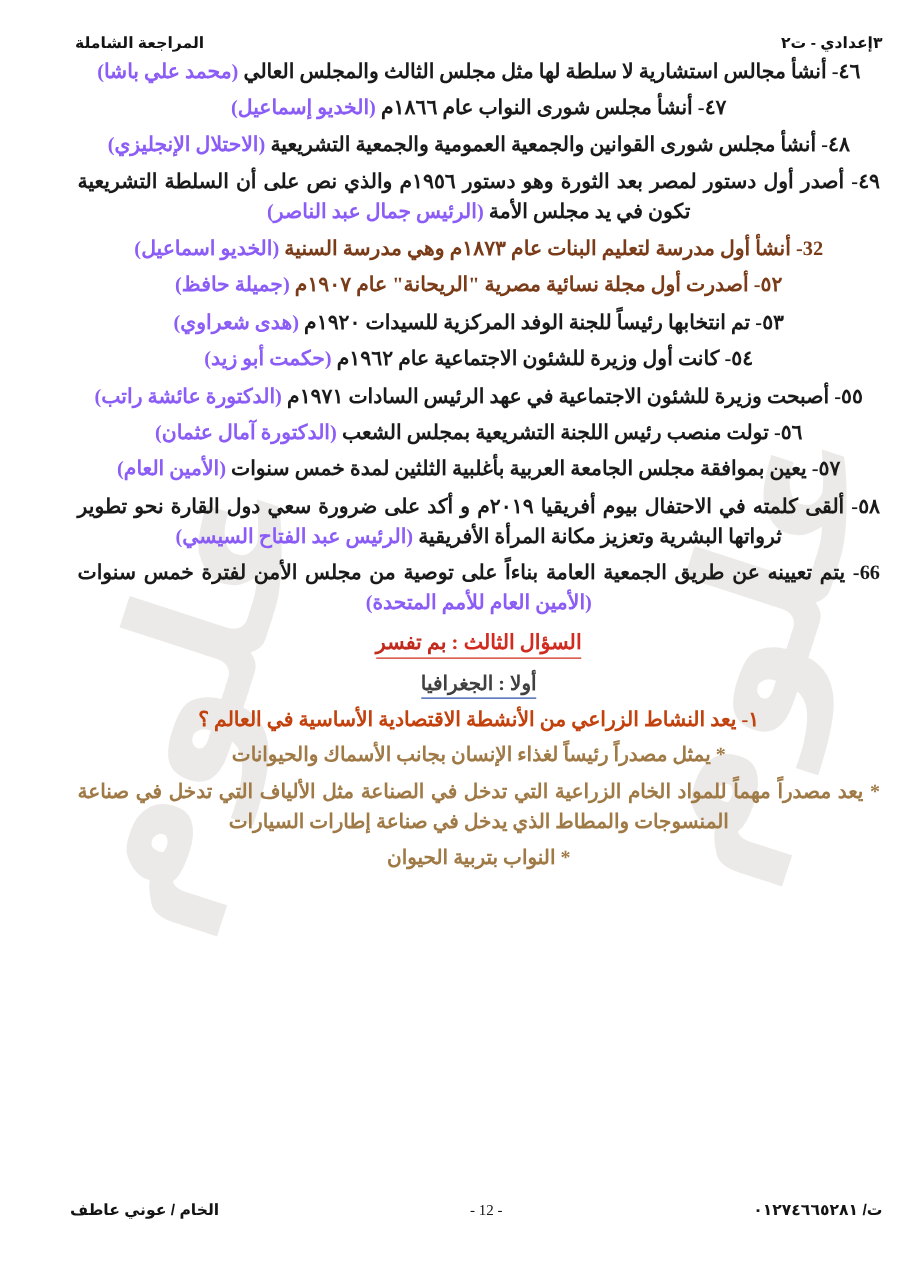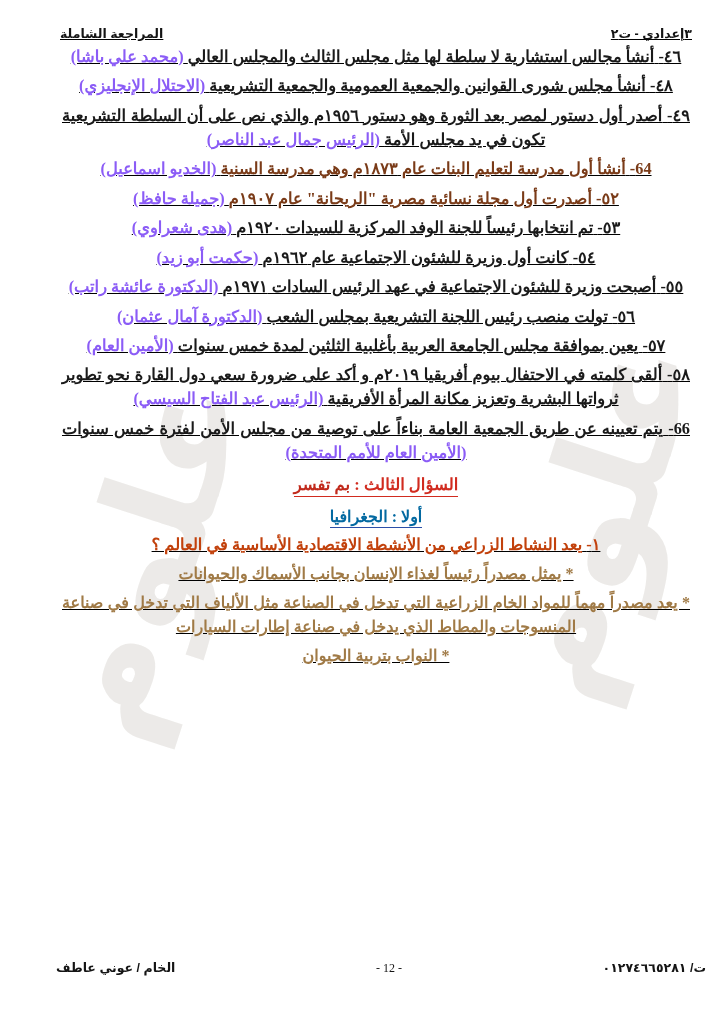--- a/index.html
+++ b/index.html
@@ -44,22 +44,21 @@
     letter-spacing: 10px;
   }
 
   
   .page {
     position: relative;
     z-index: 2;
     width: 678px;
     height: 1018px;
     box-sizing: border-box;
-    padding: 26px 24px 0 14px;
-    text-decoration: underline;
+    padding: 26px 10px 0 14px;
   }
 
   
   .doc-header {
     display: flex;
     flex-direction: row-reverse;
     justify-content: space-between;
     align-items: baseline;
     font-size: 12.5px;
     font-weight: 700;
@@ -102,21 +101,21 @@
     padding-bottom: 1px;
     line-height: 1.3;
   }
   .h-red .sub { color: #c12a1c; }
 
   .heading-row2 {
     text-align: center;
     margin: 10px 0 7px 0;
   }
   .h-blue {
-    color: #0369a1;
+    color: #404040;
     font-size: 16px;
     font-weight: 700;
     border-bottom: 1.4px solid #2b4fa8;
     display: inline-block;
     padding-bottom: 1px;
   }
 
   .qmain {
     color: #c2410c;
     font-size: 16.3px;
@@ -175,36 +174,41 @@
   </div>
 
   <div class="content">
 
     <p class="qline">
       <span class="c-ink">٤٦-</span>
       <span class="c-ink">أنشأ مجالس استشارية لا سلطة لها مثل مجلس الثالث والمجلس العالي</span>
       <span class="ans">(محمد علي باشا)</span>
     </p>
 
+    <p class="qline">
+      <span class="c-ink">٤٧-</span>
+      <span class="c-ink">أنشأ مجلس شورى النواب عام ١٨٦٦م</span>
+      <span class="ans">(الخديو إسماعيل)</span>
+    </p>
 
     <p class="qline">
       <span class="c-ink">٤٨-</span>
       <span class="c-ink">أنشأ مجلس شورى القوانين والجمعية العمومية والجمعية التشريعية</span>
       <span class="ans">(الاحتلال الإنجليزي)</span>
     </p>
 
     <p class="qline two-line">
       <span class="c-ink">٤٩-</span>
       <span class="c-ink">أصدر أول دستور لمصر بعد الثورة وهو دستور ١٩٥٦م والذي نص على أن السلطة التشريعية تكون في يد مجلس الأمة</span>
       <span class="ans">(الرئيس جمال عبد الناصر)</span>
     </p>
 
 
     <p class="qline">
-      <span class="c-maroon">64-</span>
+      <span class="c-maroon">32-</span>
       <span class="c-maroon">أنشأ أول مدرسة لتعليم البنات عام ١٨٧٣م وهي مدرسة السنية</span>
       <span class="ans">(الخديو اسماعيل)</span>
     </p>
 
     <p class="qline">
       <span class="c-maroon">٥٢-</span>
       <span class="c-maroon">أصدرت أول مجلة نسائية مصرية "الريحانة" عام ١٩٠٧م</span>
       <span class="ans">(جميلة حافظ)</span>
     </p>
 

